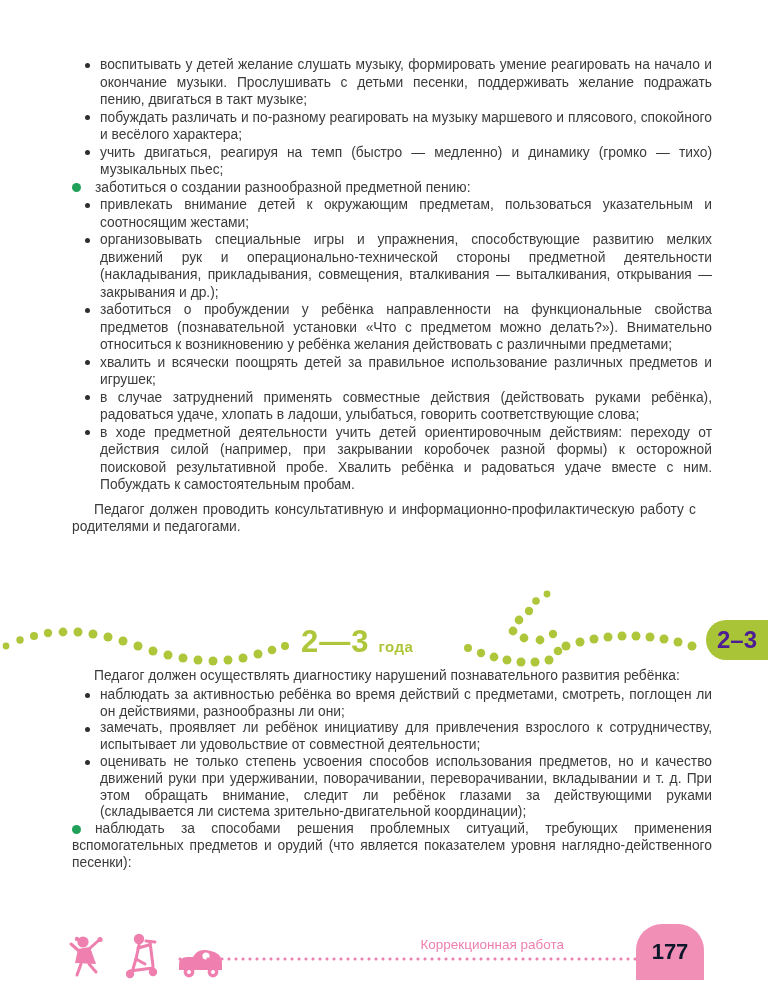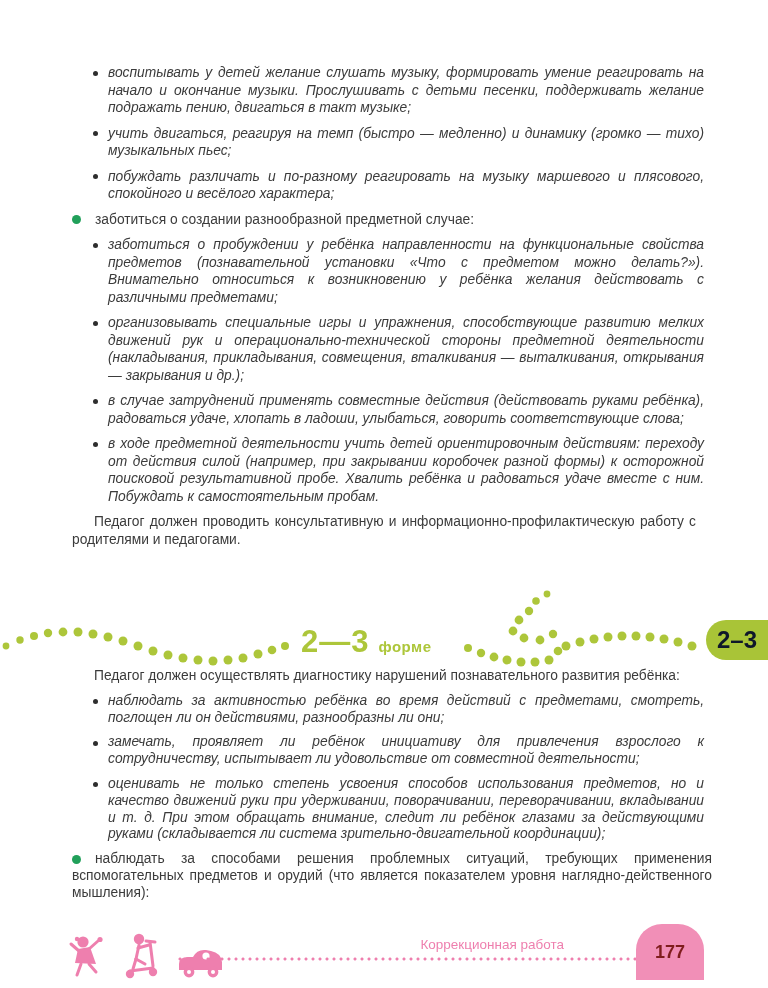--- a/index.html
+++ b/index.html
@@ -3,71 +3,73 @@
 <meta charset="utf-8">
 <style>
   html,body{margin:0;padding:0;background:#ffffff;}
   .page{position:relative;width:768px;height:988px;background:#ffffff;overflow:hidden;
         font-family:"Liberation Sans","DejaVu Sans",sans-serif;color:#3b3b3b;}
   .content{position:absolute;left:72px;top:56px;width:640px;
            font-size:13.8px;line-height:17.5px;text-align:justify;}
   .content2{position:absolute;left:72px;top:668px;width:640px;
            font-size:13.8px;line-height:16.8px;text-align:justify;}
   ul.plain{list-style:none;margin:0;padding:0;}
-  .l2{position:relative;padding-left:28px;margin:8px;font-style:italic;}
+  .l2{position:relative;padding-left:28px;margin:0;}
   .dot2{position:absolute;left:13px;top:6.5px;width:5px;height:5px;border-radius:50%;background:#2e2e2e;}
   .l1{margin:0;}
   .b1{display:inline-block;width:9px;height:9px;border-radius:50%;background:#21a05a;
       margin-right:14px;vertical-align:-0.5px;}
   .para{margin:7px 16px 2px 0;text-indent:22px;}
   .para2{margin:0 0 2px 0;text-indent:22px;}
 
   
   .divider{position:absolute;left:0;top:590px;width:768px;height:84px;}
   .dots-svg{position:absolute;left:0;top:0;}
   .age-heading{position:absolute;left:301px;top:34px;white-space:nowrap;color:#adc63a;}
   .age-big{font-size:31px;font-weight:bold;letter-spacing:1px;margin-top:40px;}
   .age-small{font-size:15px;font-weight:bold;margin-left:9px;letter-spacing:0.5px;}
   .age-tab{position:absolute;right:0;top:30px;width:62px;height:40px;background:#a9c437;
-           border-radius:20px 0 0 20px;color:#0f172a;font-size:24px;font-weight:bold;
+           border-radius:20px 0 0 20px;color:#4c1d95;font-size:24px;font-weight:bold;
            display:flex;align-items:center;justify-content:center;}
 
   
   .footer{position:absolute;left:0;top:920px;width:704px;height:68px;}
   .footer-icons{position:absolute;left:68px;top:12px;display:flex;align-items:flex-end;gap:14px;}
   .dotline{position:absolute;left:178px;top:37px;width:520px;height:4px;
            background-image:radial-gradient(circle at 2px 2px,#ee7fae 1.4px,rgba(255,255,255,0) 1.7px);
            background-size:7px 4px;background-repeat:repeat-x;}
   .footer-label{position:absolute;right:140px;top:17px;color:#ee7fae;font-size:13.5px;}
   .page-tab{position:absolute;right:0;top:4px;width:68px;height:56px;background:#f18fb7;
-            border-radius:26px 26px 0 0;color:#7f1d1d;font-size:18px;font-weight:bold;
+            border-radius:26px 26px 0 0;color:#0f172a;font-size:22px;font-weight:bold;
             display:flex;align-items:center;justify-content:center;}
   svg .pink{fill:#ee7fae;}
   svg .pinkstroke{stroke:#ee7fae;stroke-width:3;stroke-linecap:round;fill:none;}
 </style>
 </head>
 <body>
 
 <div class="page">
 
   <div class="content">
 
     <ul class="plain">
       <li class="l2"><span class="dot2"></span><span>воспитывать у детей желание слушать музыку, формировать умение реагировать на начало и окончание музыки. Прослушивать с детьми песенки, поддерживать желание подражать пению, двигаться в такт музыке;</span></li>
+      <li class="l2"><span class="dot2"></span><span>побуждать различать и по-разному реагировать на музыку маршевого и плясового, спокойного и весёлого характера;</span></li>
       <li class="l2"><span class="dot2"></span><span>учить двигаться, реагируя на темп (быстро — медленно) и динамику (громко — тихо) музыкальных пьес;</span></li>
-      <li class="l2"><span class="dot2"></span><span>побуждать различать и по-разному реагировать на музыку маршевого и плясового, спокойного и весёлого характера;</span></li>
     </ul>
 
-    <div class="l1"><span class="b1"></span><span>заботиться о создании разнообразной предметной случае:</span></div>
+    <div class="l1"><span class="b1"></span><span>заботиться о создании разнообразной предметной пению:</span></div>
     <ul class="plain">
+      <li class="l2"><span class="dot2"></span><span>привлекать внимание детей к окружающим предметам, пользоваться указательным и соотносящим жестами;</span></li>
     </ul>
 
     <ul class="plain">
+      <li class="l2"><span class="dot2"></span><span>организовывать специальные игры и упражнения, способствующие развитию мелких движений рук и операционально-технической стороны предметной деятельности (накладывания, прикладывания, совмещения, вталкивания — выталкивания, открывания — закрывания и др.);</span></li>
       <li class="l2"><span class="dot2"></span><span>заботиться о пробуждении у ребёнка направленности на функциональные свойства предметов (познавательной установки «Что с предметом можно делать?»). Внимательно относиться к возникновению у ребёнка желания действовать с различными предметами;</span></li>
-      <li class="l2"><span class="dot2"></span><span>организовывать специальные игры и упражнения, способствующие развитию мелких движений рук и операционально-технической стороны предметной деятельности (накладывания, прикладывания, совмещения, вталкивания — выталкивания, открывания — закрывания и др.);</span></li>
+      <li class="l2"><span class="dot2"></span><span>хвалить и всячески поощрять детей за правильное использование различных предметов и игрушек;</span></li>
       <li class="l2"><span class="dot2"></span><span>в случае затруднений применять совместные действия (действовать руками ребёнка), радоваться удаче, хлопать в ладоши, улыбаться, говорить соответствующие слова;</span></li>
       <li class="l2"><span class="dot2"></span><span>в ходе предметной деятельности учить детей ориентировочным действиям: переходу от действия силой (например, при закрывании коробочек разной формы) к осторожной поисковой результативной пробе. Хвалить ребёнка и радоваться удаче вместе с ним. Побуждать к самостоятельным пробам.</span></li>
     </ul>
 
     <p class="para">Педагог должен проводить консультативную и информационно-профилактическую работу с родителями и педагогами.</p>
   </div>
 
   <div class="divider">
     <svg class="dots-svg" width="768" height="84" viewBox="0 0 768 84">
       <g fill="#adc63a">
@@ -113,35 +115,35 @@
         <circle cx="608" cy="47" r="4.5"></circle>
           <circle cx="622" cy="46" r="4.5"></circle>
           <circle cx="636" cy="46" r="4.5"></circle>
         <circle cx="650" cy="47" r="4.5"></circle>
           <circle cx="664" cy="49" r="4.5"></circle>
           <circle cx="678" cy="52" r="4.5"></circle>
         <circle cx="692" cy="56" r="4.5"></circle>
       </g>
     </svg>
     <div class="age-heading">
-      <span class="age-big">2—3</span><span class="age-small">форме</span>
+      <span class="age-big">2—3</span><span class="age-small">года</span>
     </div>
     <div class="age-tab">2–3</div>
   </div>
 
   <div class="content2">
     <p class="para2">Педагог должен осуществлять диагностику нарушений познавательного развития ребёнка:</p>
 
     <ul class="plain">
       <li class="l2"><span class="dot2"></span><span>наблюдать за активностью ребёнка во время действий с предметами, смотреть, поглощен ли он действиями, разнообразны ли они;</span></li>
       <li class="l2"><span class="dot2"></span><span>замечать, проявляет ли ребёнок инициативу для привлечения взрослого к сотрудничеству, испытывает ли удовольствие от совместной деятельности;</span></li>
       <li class="l2"><span class="dot2"></span><span>оценивать не только степень усвоения способов использования предметов, но и качество движений руки при удерживании, поворачивании, переворачивании, вкладывании и т. д. При этом обращать внимание, следит ли ребёнок глазами за действующими руками (складывается ли система зрительно-двигательной координации);</span></li>
     </ul>
 
-    <div class="l1"><span class="b1"></span><span>наблюдать за способами решения проблемных ситуаций, требующих применения вспомогательных предметов и орудий (что является показателем уровня наглядно-действенного мышления):</span></div>
+    <div class="l1"><span class="b1"></span><span>наблюдать за способами решения проблемных ситуаций, требующих применения вспомогательных предметов и орудий (что является показателем уровня наглядно-действенного песенки):</span></div>
   </div>
 
   <div class="footer">
     <div class="footer-icons">
       <svg width="40" height="46" viewBox="0 0 40 46">
         <circle class="pink" cx="15" cy="8" r="5.6"></circle>
         <circle class="pink" cx="9" cy="5" r="2.2"></circle>
         <path class="pink" d="M10 15 L22 13 L28 30 L7 29 Z"></path>
         <line class="pinkstroke" x1="11" y1="17" x2="3" y2="10"></line>
         <line class="pinkstroke" x1="21" y1="15" x2="30" y2="7"></line>

